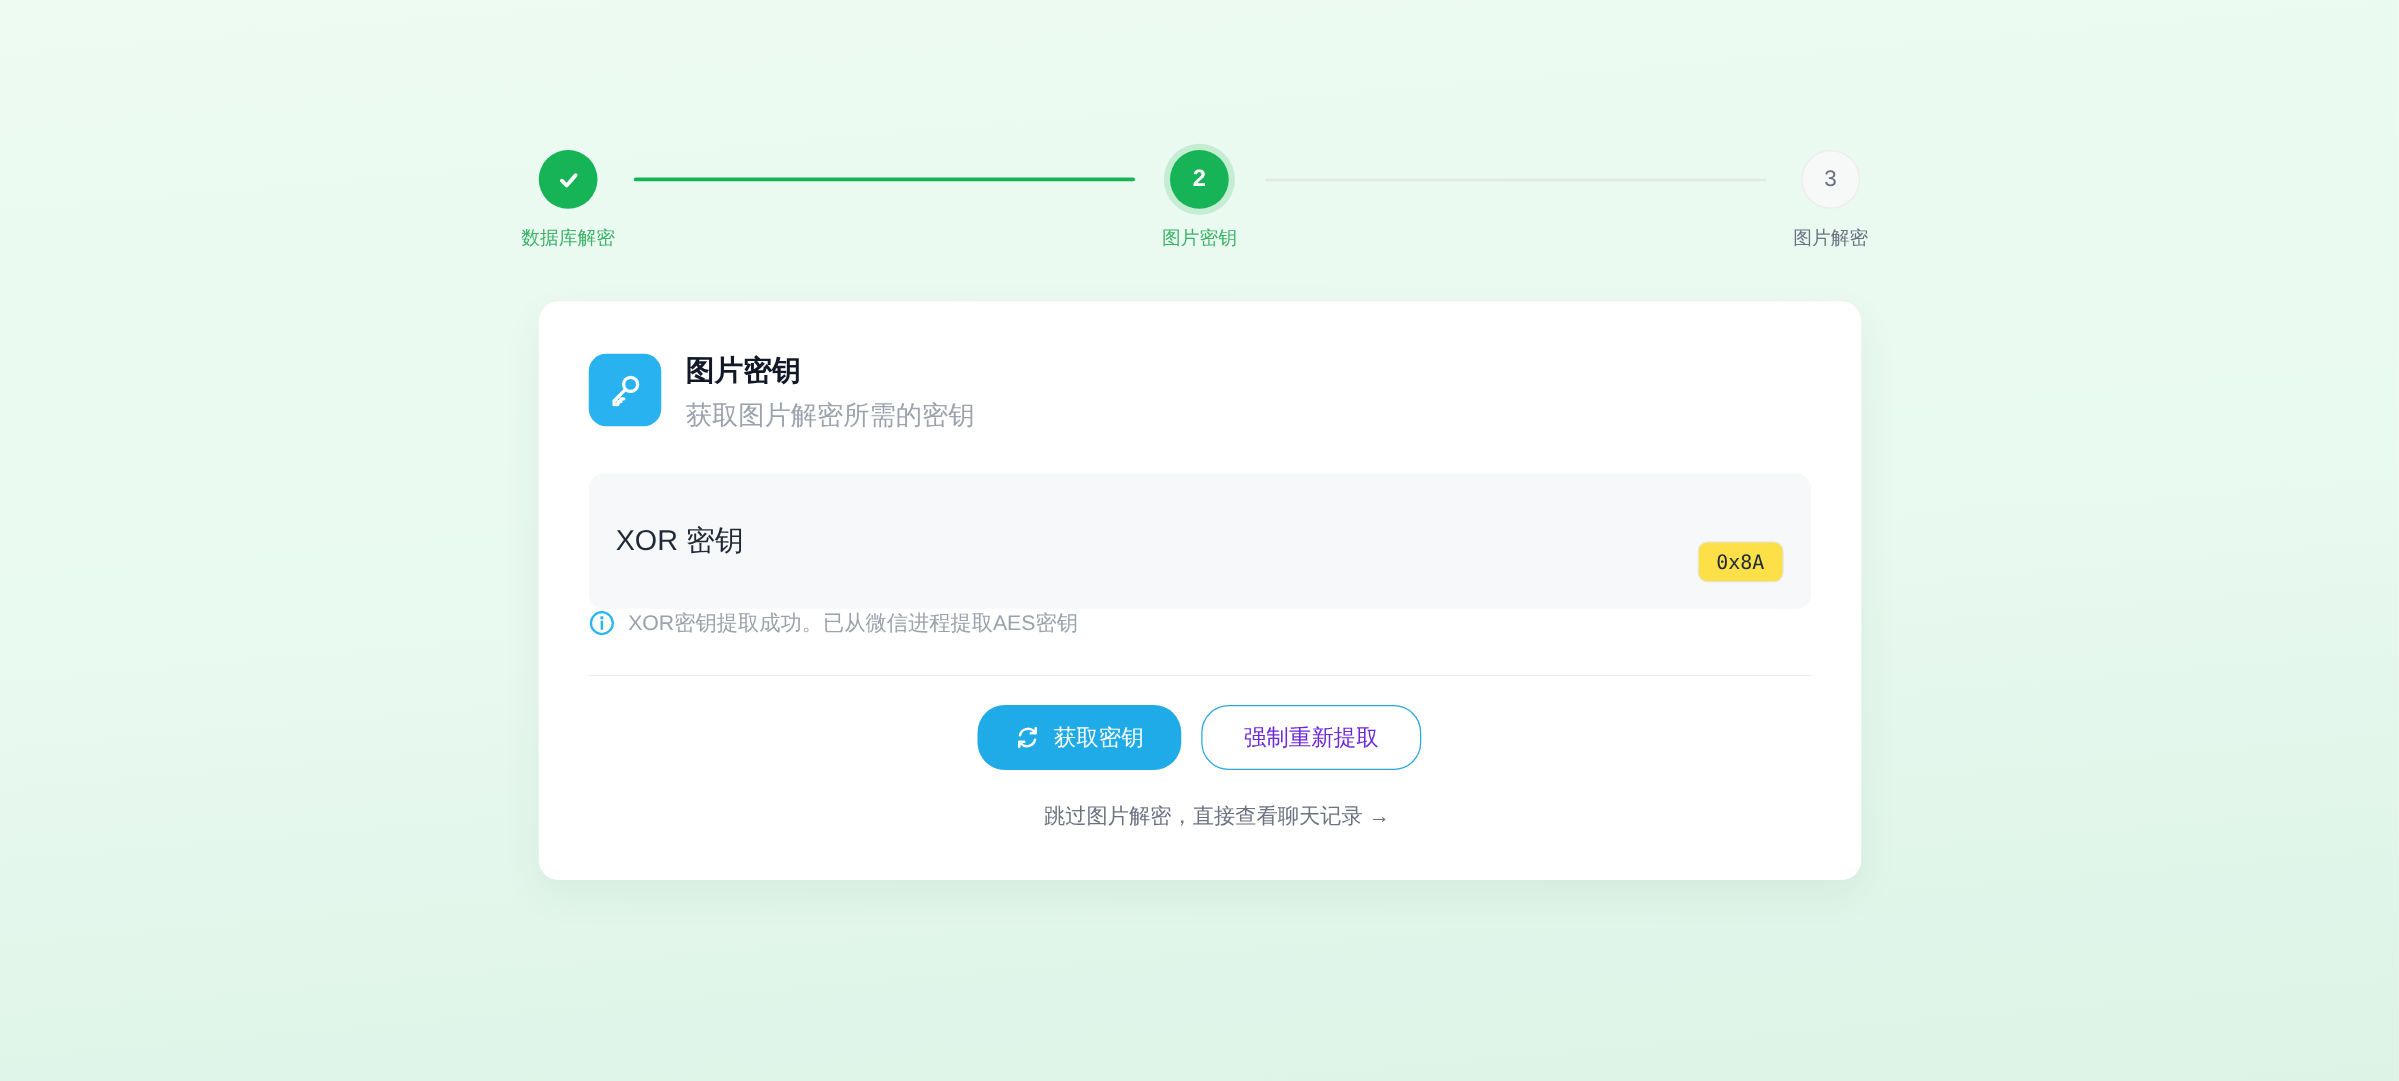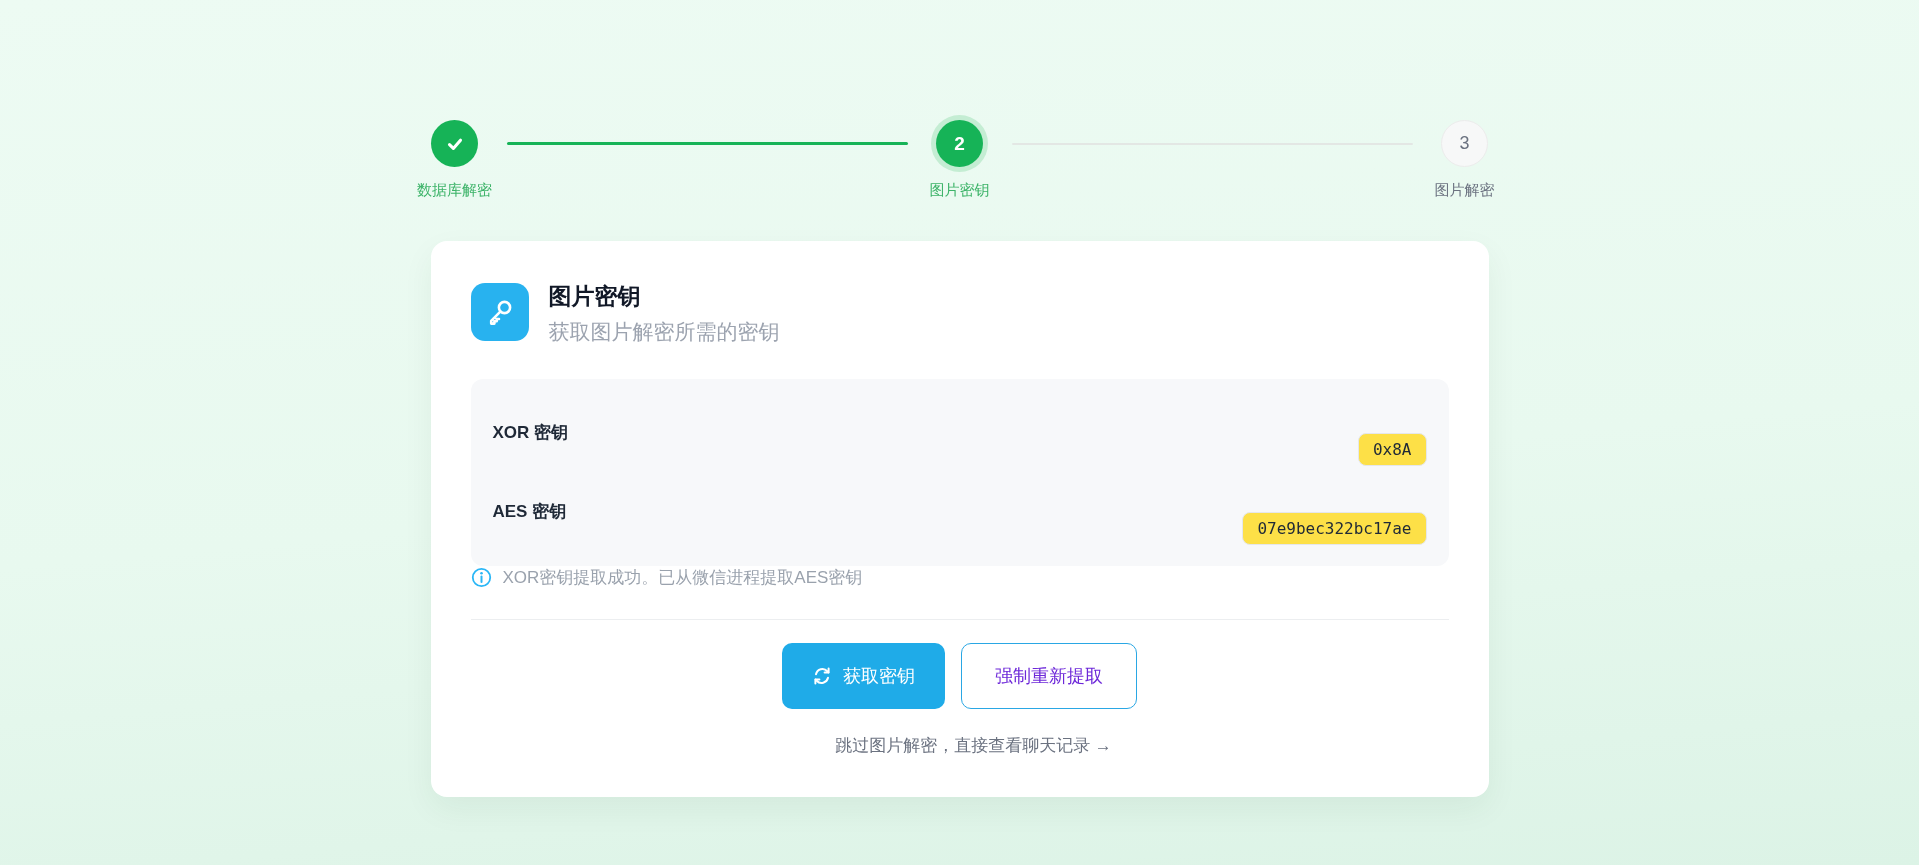--- a/index.html
+++ b/index.html
@@ -42,36 +42,36 @@
     display: flex; align-items: center; justify-content: center; flex: 0 0 auto;
   }
   .card-title { font-size: 23px; font-weight: 700; color: #111827; line-height: 1.2; }
   .card-subtitle { font-size: 21px; color: #9ca3af; margin-top: 7px; }
 
   .kv-panel {
     margin-top: 33px; background: #f7f8fa; border-radius: 12px;
     padding: 21px 22px; display: flex; flex-direction: column; gap: 13px;
   }
   .kv-row { display: flex; align-items: center; justify-content: space-between; min-height: 34px; }
-  .kv-label { font-size: 17px; font-weight: 700; color: #1f2937; }
+  .kv-label { font-size: 23px; font-weight: 400; color: #1f2937; }
   .kv-value {
     background: #fde047; border: 1px solid #e5e7eb; border-radius: 8px;
     padding: 6px 14px; font-family: "DejaVu Sans Mono", "Liberation Mono", monospace;
     font-size: 16px; color: #1f2937; margin-top: 33px;
   }
 
   .status-row { display: flex; align-items: center; gap: 11px; }
   .info-icon { color: #29b6f6; flex: 0 0 auto; display: inline-flex; }
   .status-text { font-size: 17px; color: #9aa2ad; }
 
   .divider { margin-top: 30px; border-top: 1px solid #eceef0; }
 
   .btn-row { margin-top: 23px; display: flex; justify-content: center; align-items: center; gap: 16px; }
   .btn {
-    height: 66px; border-radius: 10px; font-size: 18px; font-family: inherit;
+    height: 52px; border-radius: 22px; font-size: 18px; font-family: inherit;
     display: inline-flex; align-items: center; justify-content: center; gap: 11px;
     padding: 0 30px; border: none; cursor: pointer;
   }
   .btn--primary { background: #1fabe8; color: #ffffff; }
   .btn--outline { background: #ffffff; border: 1px solid #2aa7e4; color: #6d28d9; padding: 0 33px; justify-content: center; }
   .btn--success { background: #1eb85c; color: #ffffff; }
 
   .skip-row { margin-top: 25px; text-align: center; }
   .skip-link { font-size: 17px; color: #6b7280; cursor: pointer; display: inline-block; margin-left: 28px; }
 </style>
@@ -122,24 +122,20 @@
         <div class="card-title">图片密钥</div>
         <div class="card-subtitle">获取图片解密所需的密钥</div>
       </div>
     </div>
 
     <div class="kv-panel">
       <div class="kv-row">
         <div class="kv-label">XOR 密钥</div>
         <div class="kv-value">0x8A</div>
       </div>
-      <div class="kv-row">
-        <div class="kv-label">AES 密钥</div>
-        <div class="kv-value">07e9bec322bc17ae</div>
-      </div>
     </div>
 
     <div class="status-row">
       <span class="info-icon">
         <svg width="21" height="21" viewBox="0 0 20 20" fill="none">
           <circle cx="10" cy="10" r="8.3" stroke="currentColor" stroke-width="1.7"></circle>
           <line x1="10" y1="9" x2="10" y2="14.2" stroke="currentColor" stroke-width="1.9" stroke-linecap="round"></line>
           <circle cx="10" cy="5.9" r="1.25" fill="currentColor"></circle>
         </svg>
       </span>

